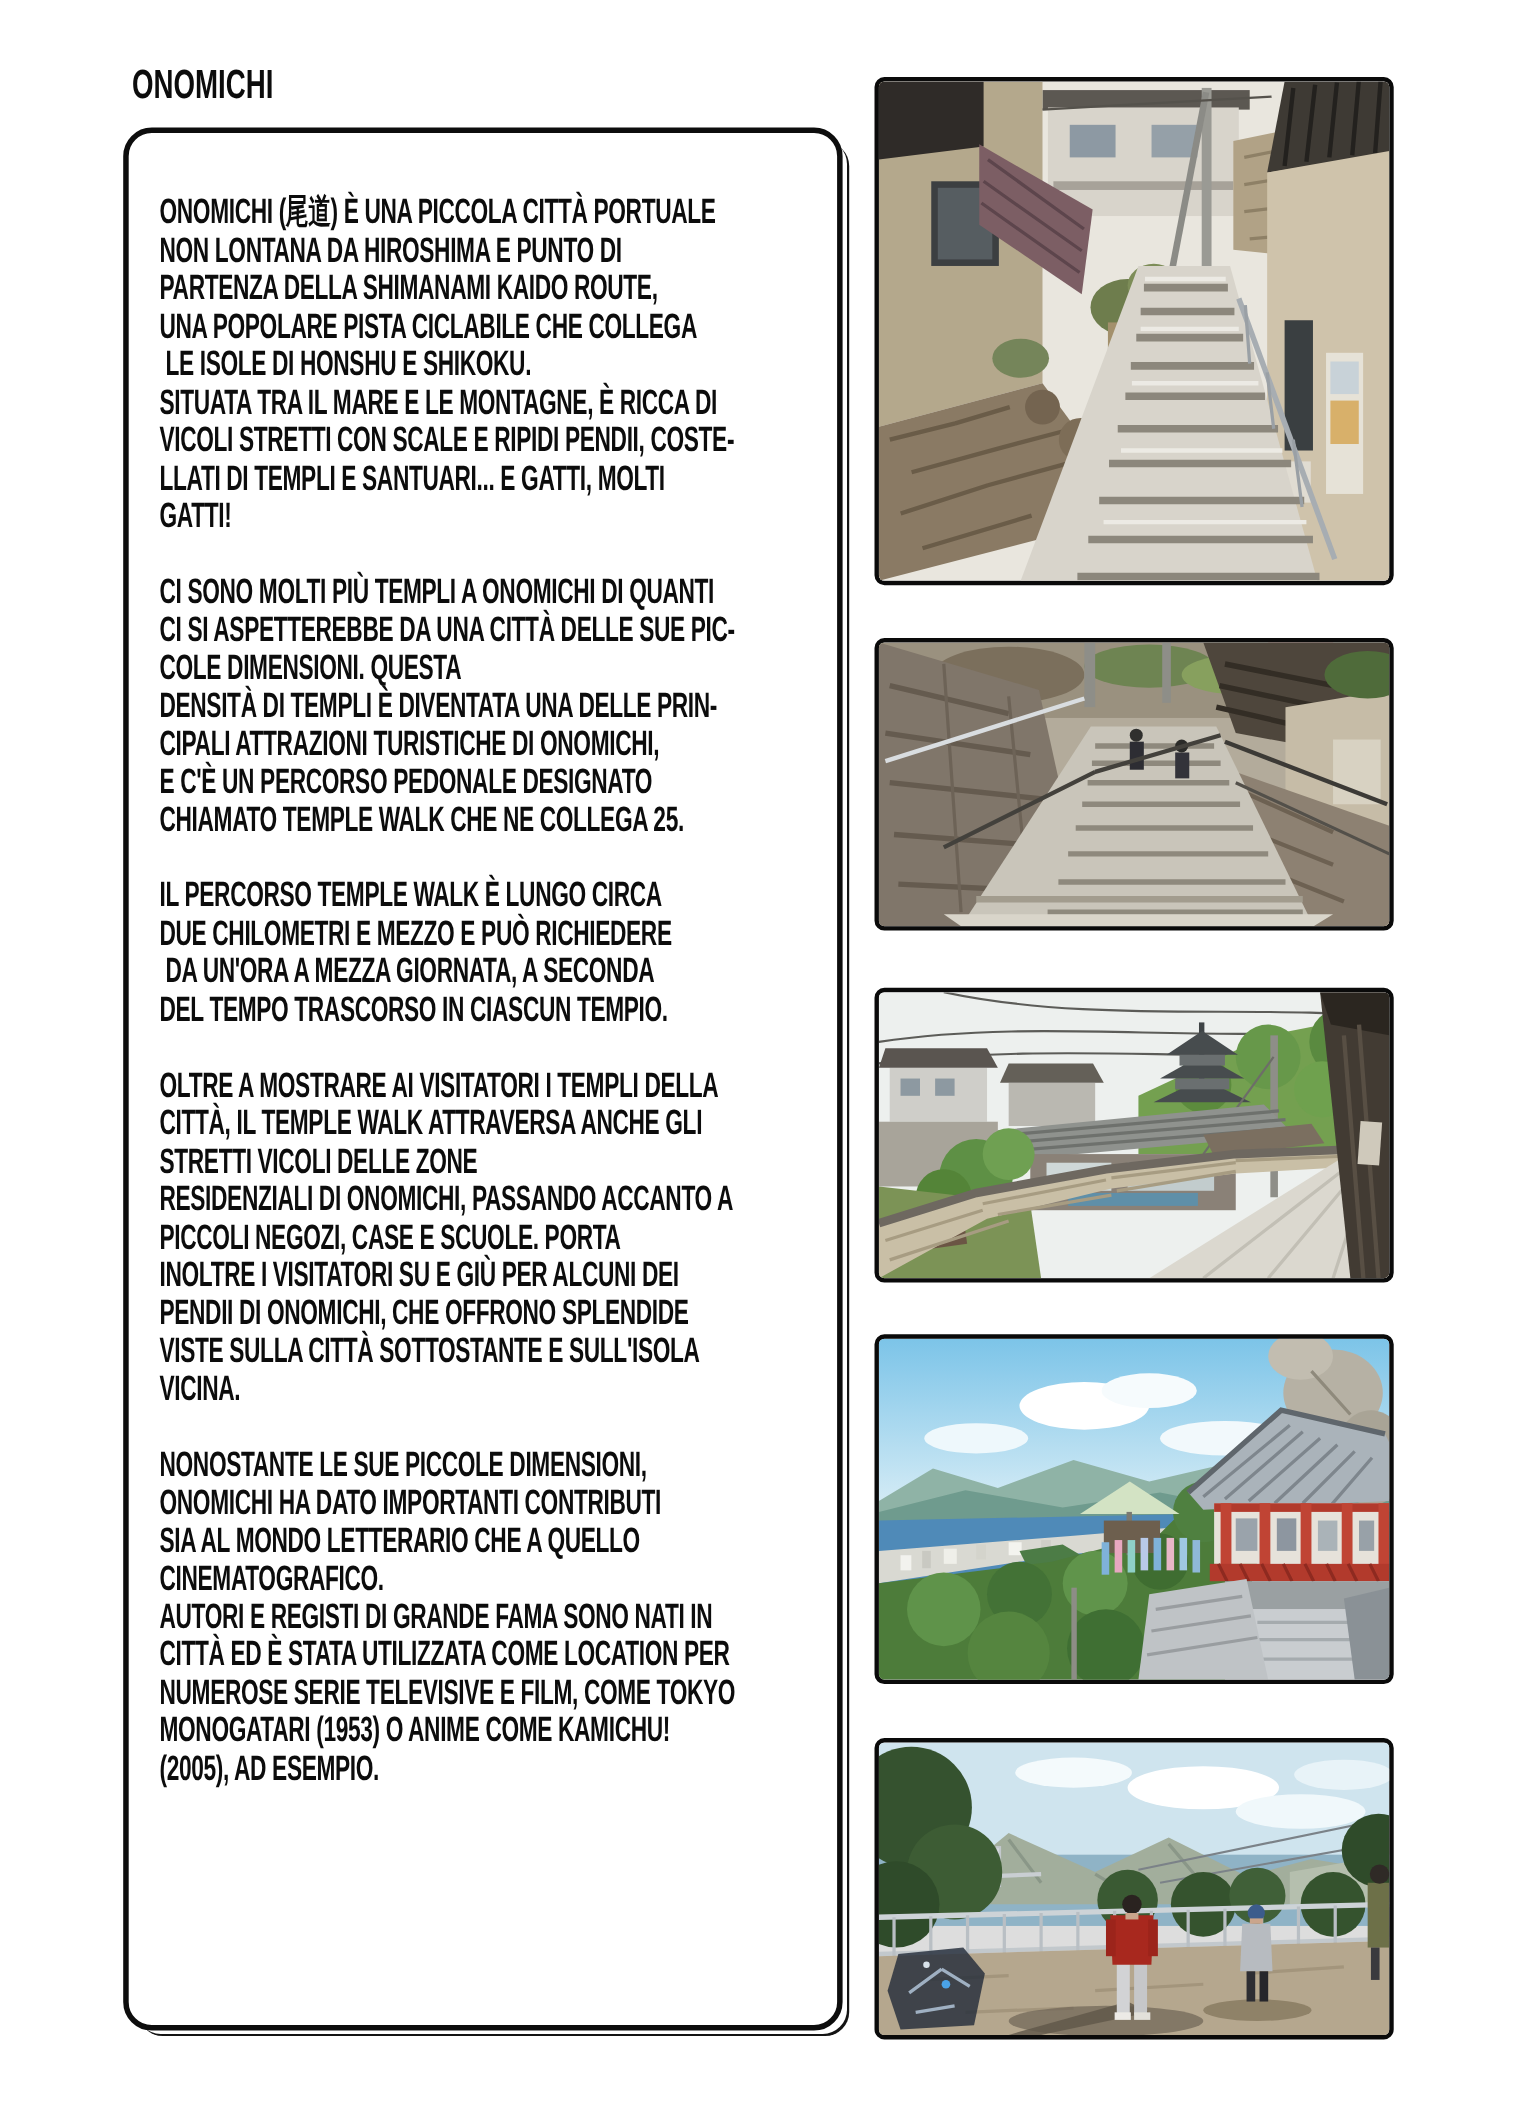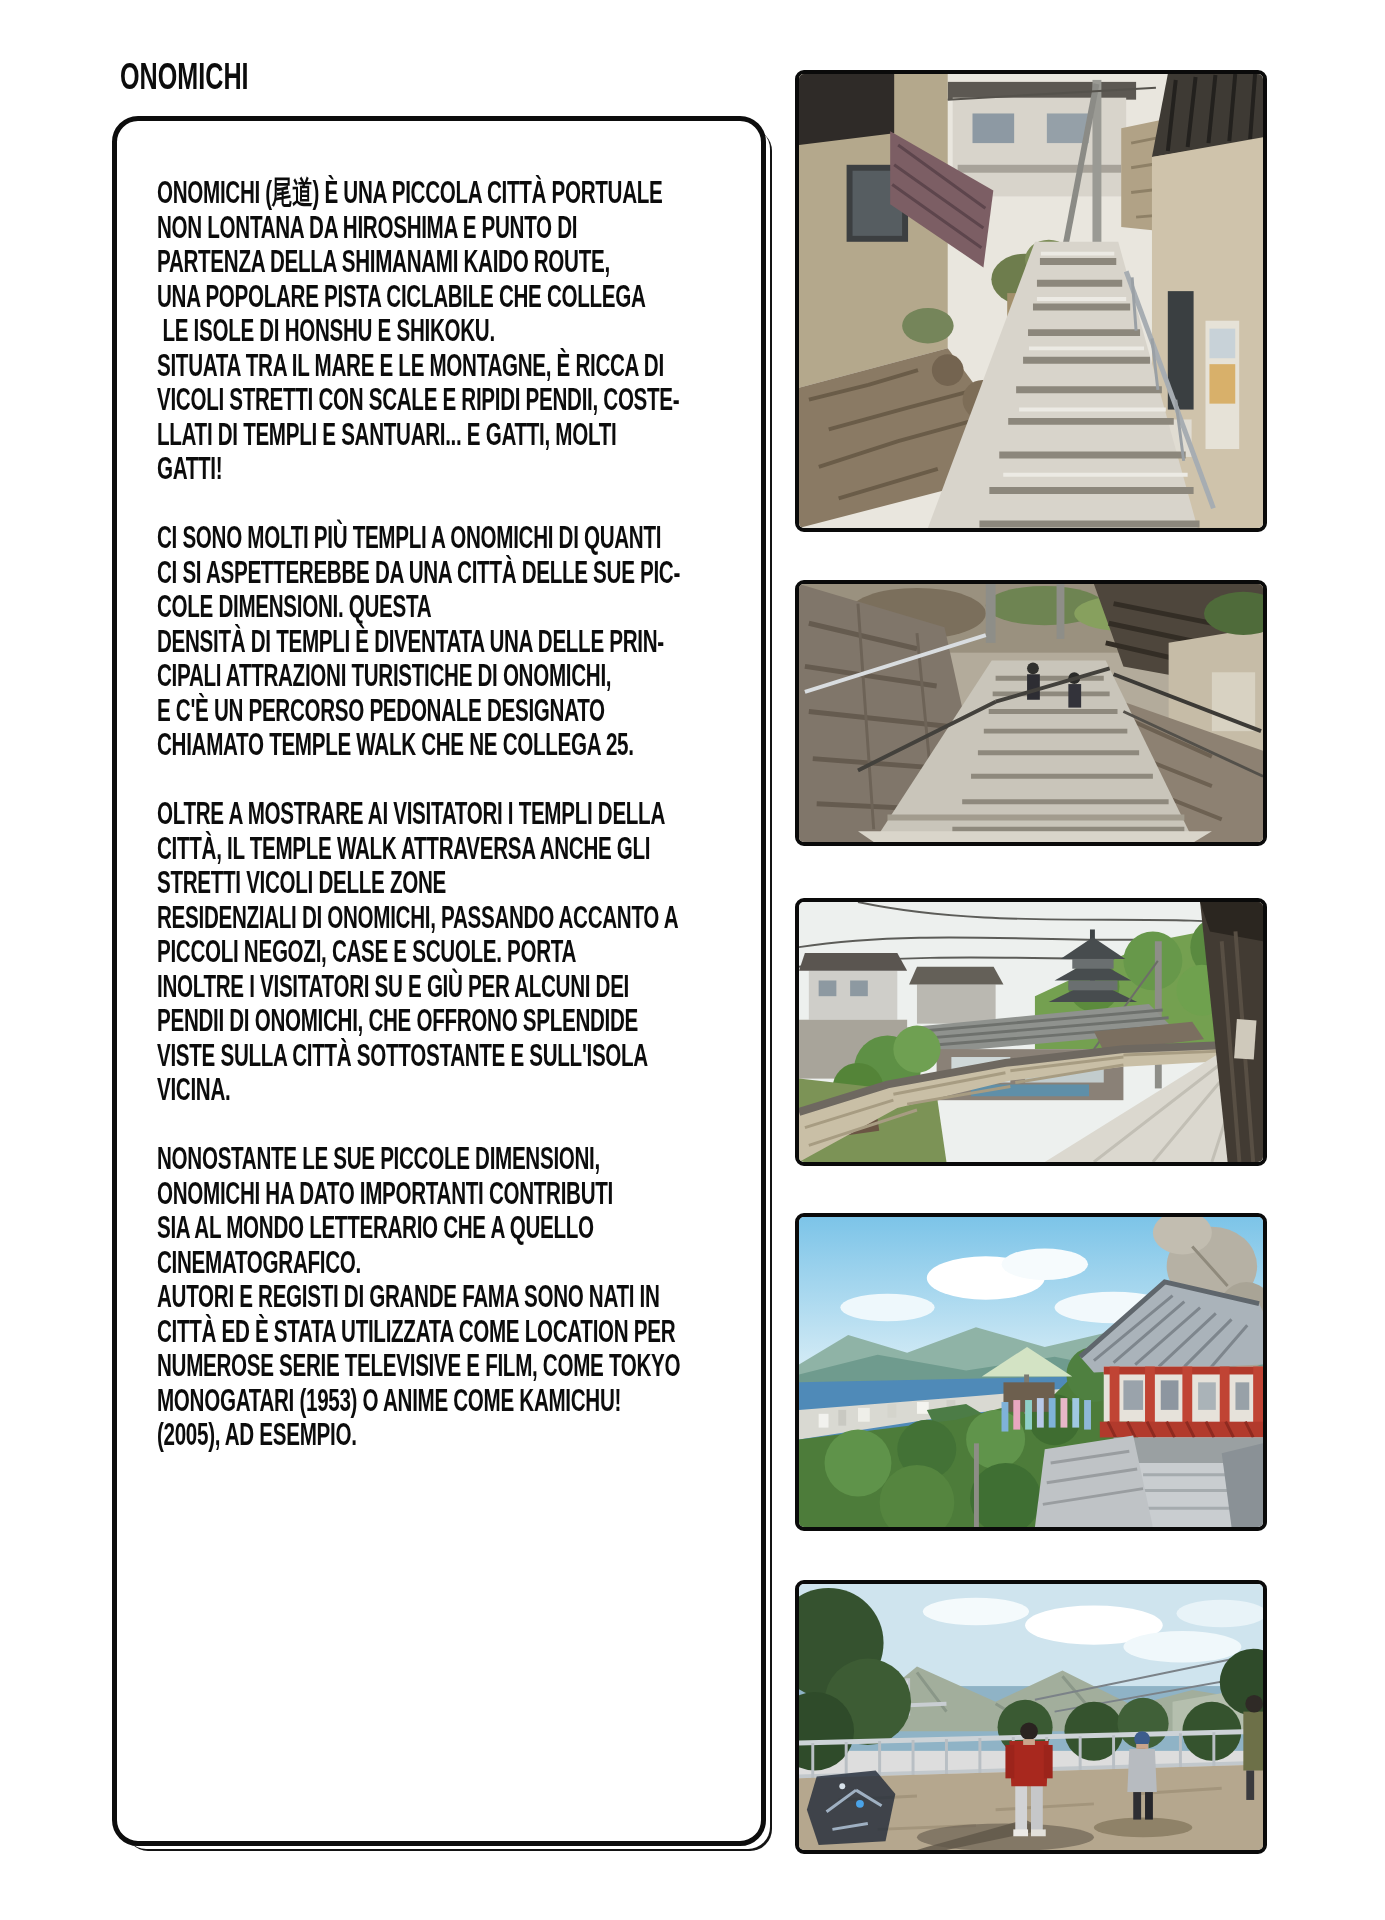--- a/index.html
+++ b/index.html
@@ -3,21 +3,21 @@
 <meta charset="utf-8">
 <style>
   html,body{margin:0;padding:0;background:#ffffff;}
   #page{position:relative;width:1385px;height:1920px;background:#ffffff;overflow:hidden;
         font-family:"Liberation Sans",sans-serif;color:#0c0c0c;border-radius:21px;}
   #doc-title{position:absolute;left:120px;top:56px;font-size:37px;font-weight:bold;
         letter-spacing:0px;transform:scaleX(0.68);transform-origin:0 0;white-space:pre;}
   #text-box{position:absolute;left:112px;top:116px;width:654px;height:1730px;
         box-sizing:border-box;border:5px solid #0d0d0d;border-radius:26px;background:#ffffff;
         box-shadow:8px 7px 0 -4px #ffffff,10px 9px 0 -4px #141414;}
-  #text-content{position:absolute;left:40px;top:54px;width:600px;}
+  #text-content{position:absolute;left:28px;top:54px;width:600px;}
   .para{margin:0 0 34.5px 0;}
   .bodyline{font-size:32px;font-weight:bold;line-height:34.5px;white-space:pre;
         transform:scaleX(0.645);transform-origin:0 50%;letter-spacing:-0.5px;}
   .photo{position:absolute;left:795px;box-sizing:border-box;border:4px solid #0a0a0a;
         border-radius:9px;overflow:hidden;background:#dddddd;}
   .photo svg{display:block;width:100%;height:100%;}
   #photo-1{top:70px;width:472px;height:462px;}
   #photo-2{top:580px;width:472px;height:266px;}
   #photo-3{top:898px;width:472px;height:268px;}
   #photo-4{top:1213px;width:472px;height:318px;}
@@ -44,20 +44,26 @@
           <div class="bodyline">GATTI!</div>
         </div>
         <div class="para">
           <div class="bodyline">CI SONO MOLTI PIÙ TEMPLI A ONOMICHI DI QUANTI</div>
           <div class="bodyline">CI SI ASPETTEREBBE DA UNA CITTÀ DELLE SUE PIC-</div>
           <div class="bodyline">COLE DIMENSIONI. QUESTA</div>
           <div class="bodyline">DENSITÀ DI TEMPLI È DIVENTATA UNA DELLE PRIN-</div>
           <div class="bodyline">CIPALI ATTRAZIONI TURISTICHE DI ONOMICHI,</div>
           <div class="bodyline">E C'È UN PERCORSO PEDONALE DESIGNATO</div>
           <div class="bodyline">CHIAMATO TEMPLE WALK CHE NE COLLEGA 25.</div>
+        </div>
+        <div class="para">
+          <div class="bodyline">IL PERCORSO TEMPLE WALK È LUNGO CIRCA</div>
+          <div class="bodyline">DUE CHILOMETRI E MEZZO E PUÒ RICHIEDERE</div>
+          <div class="bodyline"> DA UN'ORA A MEZZA GIORNATA, A SECONDA</div>
+          <div class="bodyline">DEL TEMPO TRASCORSO IN CIASCUN TEMPIO.</div>
         </div>
         <div class="para">
           <div class="bodyline">OLTRE A MOSTRARE AI VISITATORI I TEMPLI DELLA</div>
           <div class="bodyline">CITTÀ, IL TEMPLE WALK ATTRAVERSA ANCHE GLI</div>
           <div class="bodyline">STRETTI VICOLI DELLE ZONE</div>
           <div class="bodyline">RESIDENZIALI DI ONOMICHI, PASSANDO ACCANTO A</div>
           <div class="bodyline">PICCOLI NEGOZI, CASE E SCUOLE. PORTA</div>
           <div class="bodyline">INOLTRE I VISITATORI SU E GIÙ PER ALCUNI DEI</div>
           <div class="bodyline">PENDII DI ONOMICHI, CHE OFFRONO SPLENDIDE</div>
           <div class="bodyline">VISTE SULLA CITTÀ SOTTOSTANTE E SULL'ISOLA</div>

